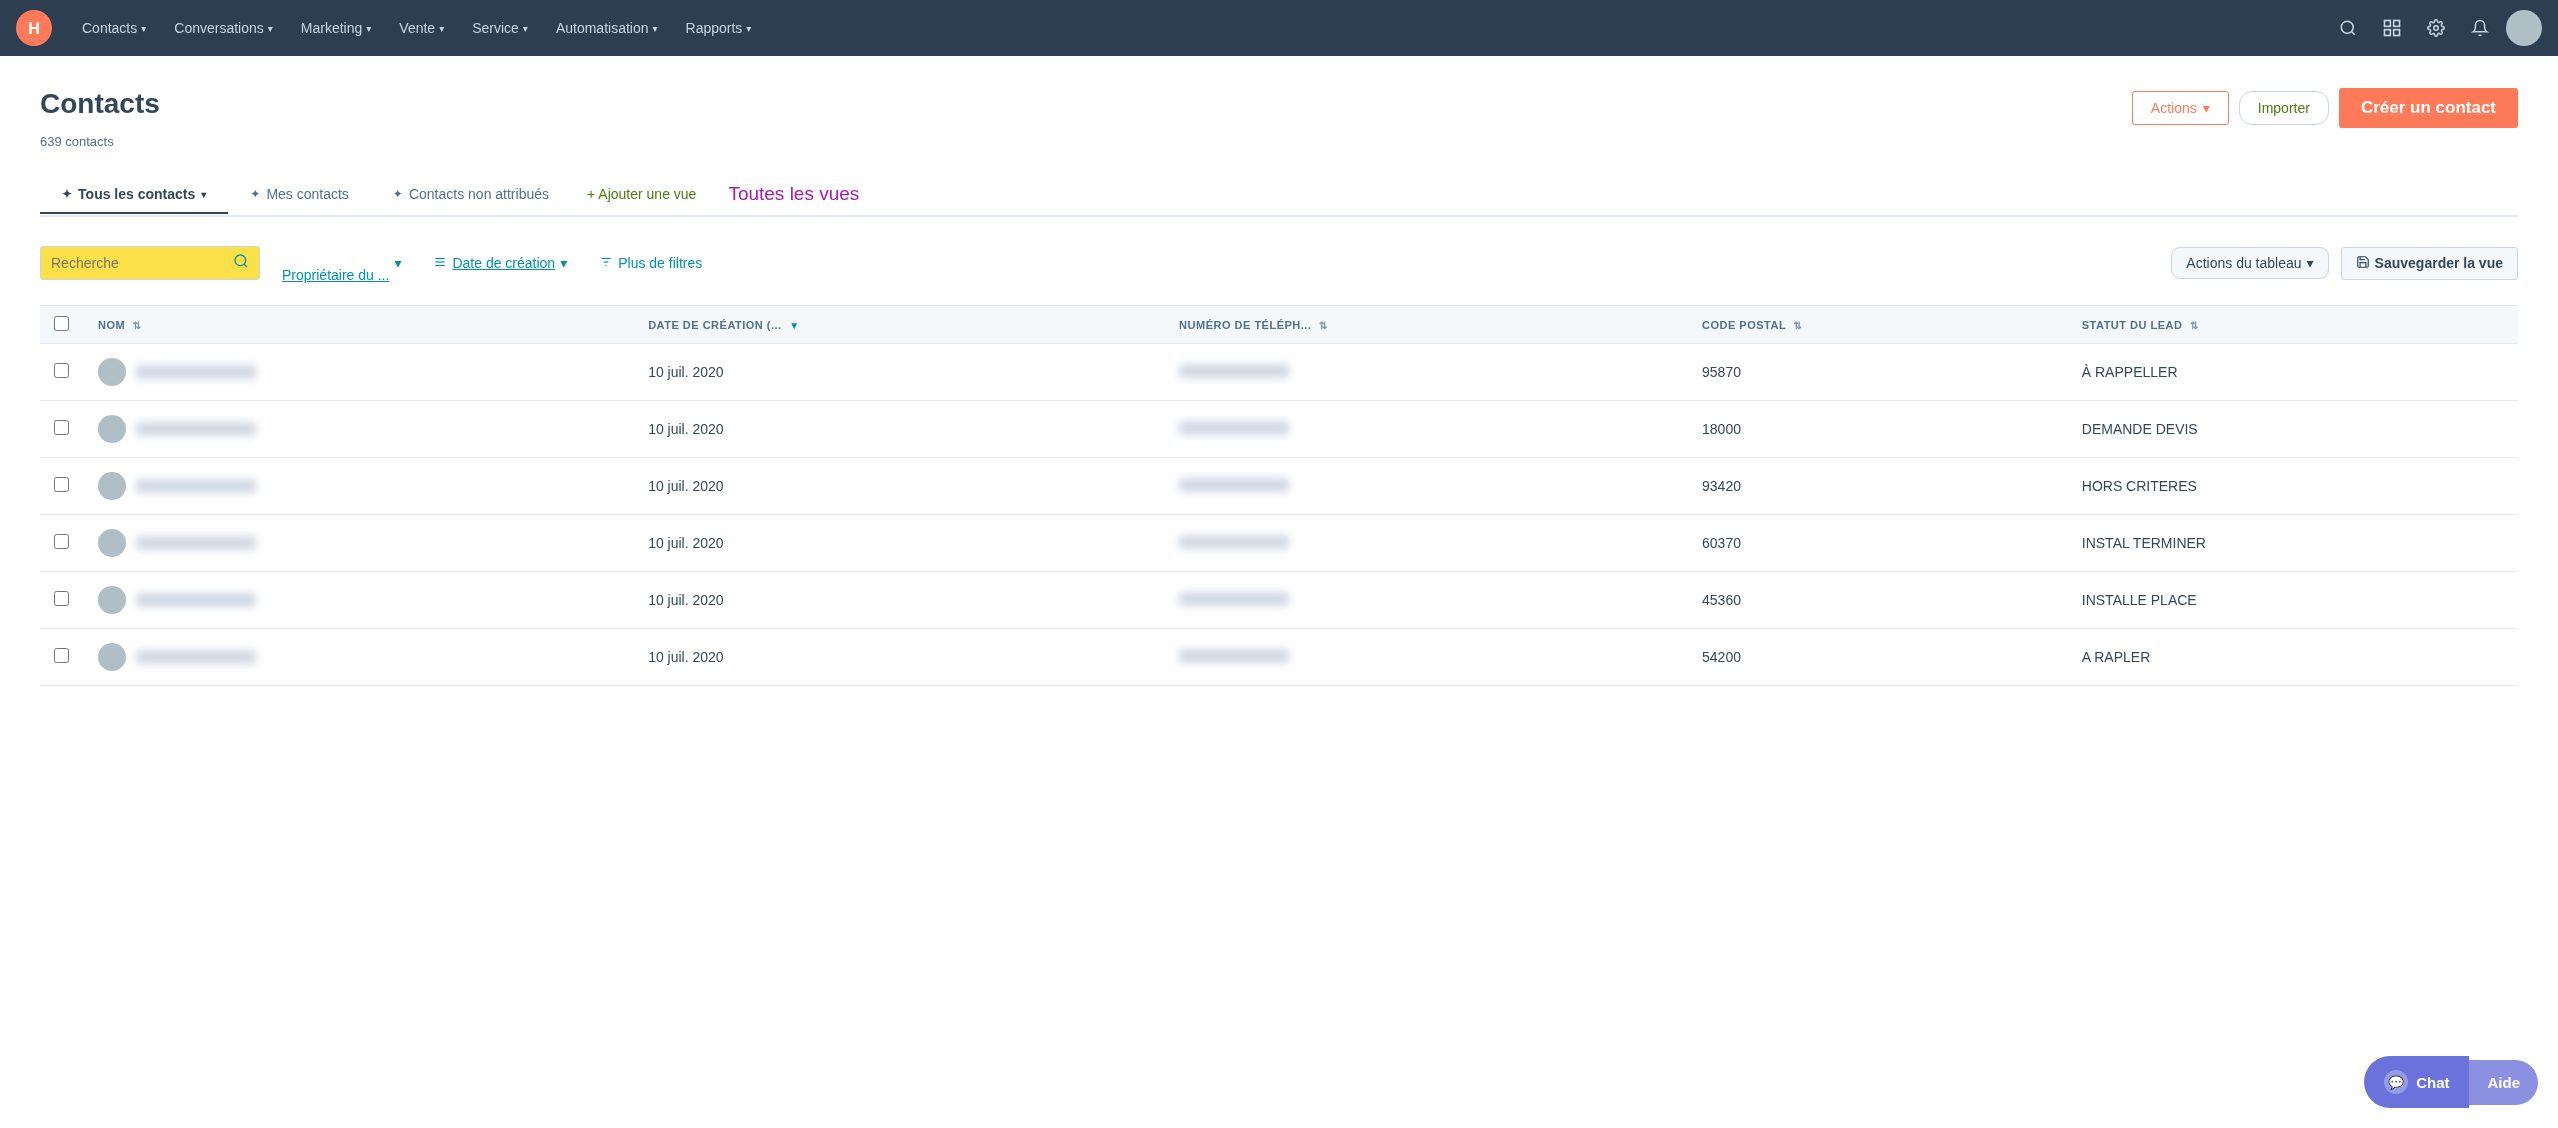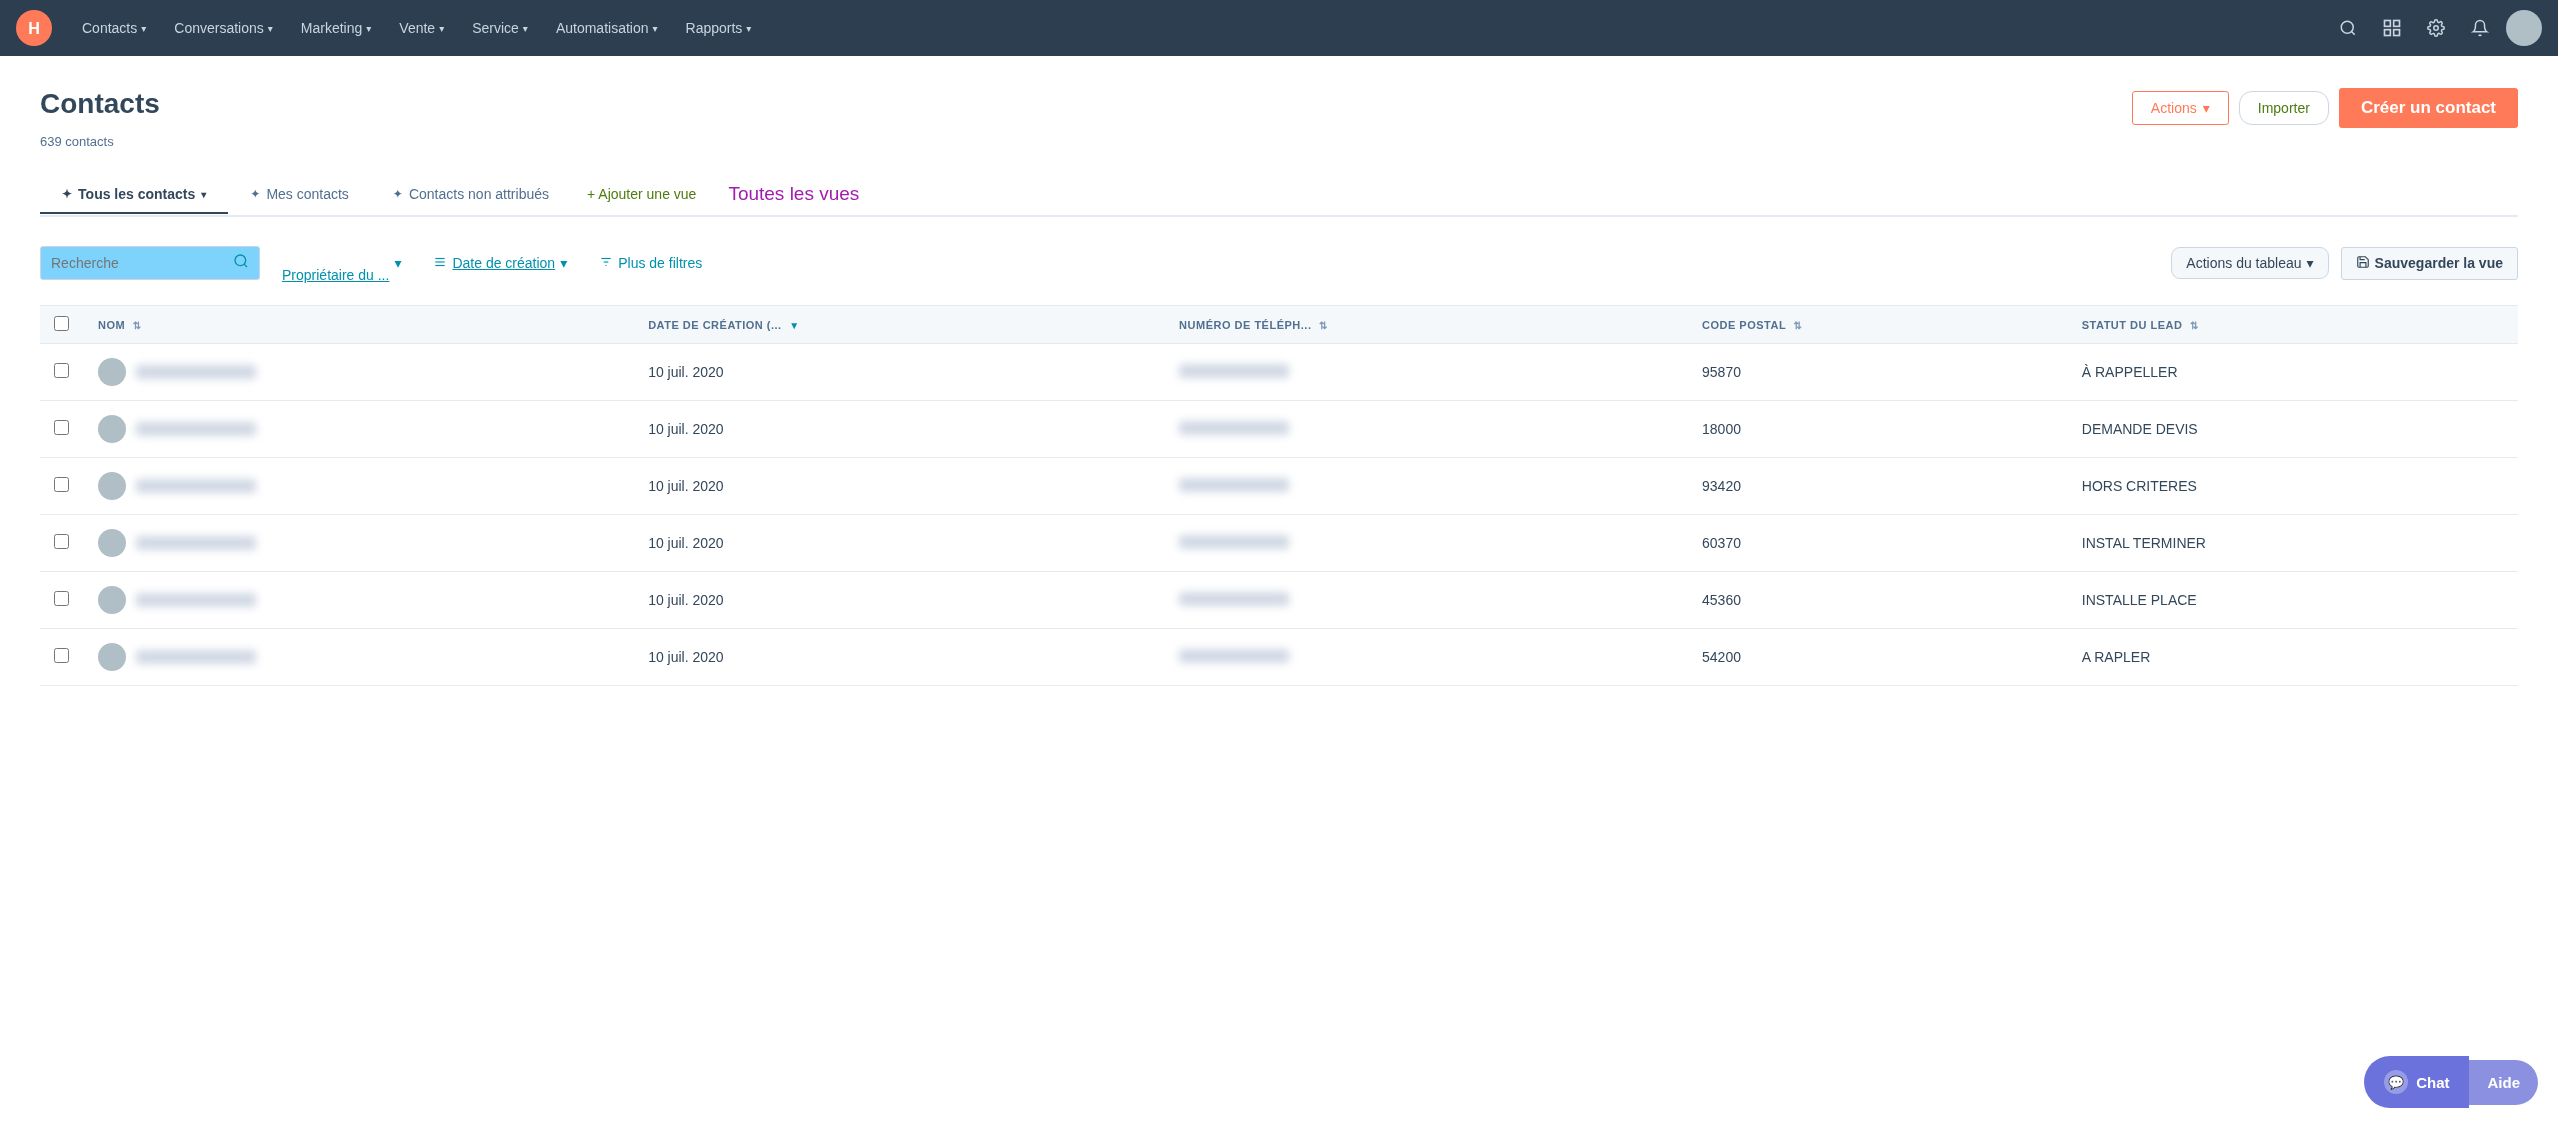--- a/index.html
+++ b/index.html
@@ -161,21 +161,21 @@
       align-items: center;
       gap: 12px;
       margin-bottom: 16px;
     }
     .search-box {
       display: flex;
       align-items: center;
       border: 1px solid #cbd6e2;
       border-radius: 3px;
       padding: 6px 10px;
-      background: #7dd3fc;
+      background: #fde047;
       width: 220px;
     }
     .search-box input {
       border: none;
       outline: none;
       font-size: 14px;
       color: #33475b;
       width: 100%;
       background: transparent;
     }

